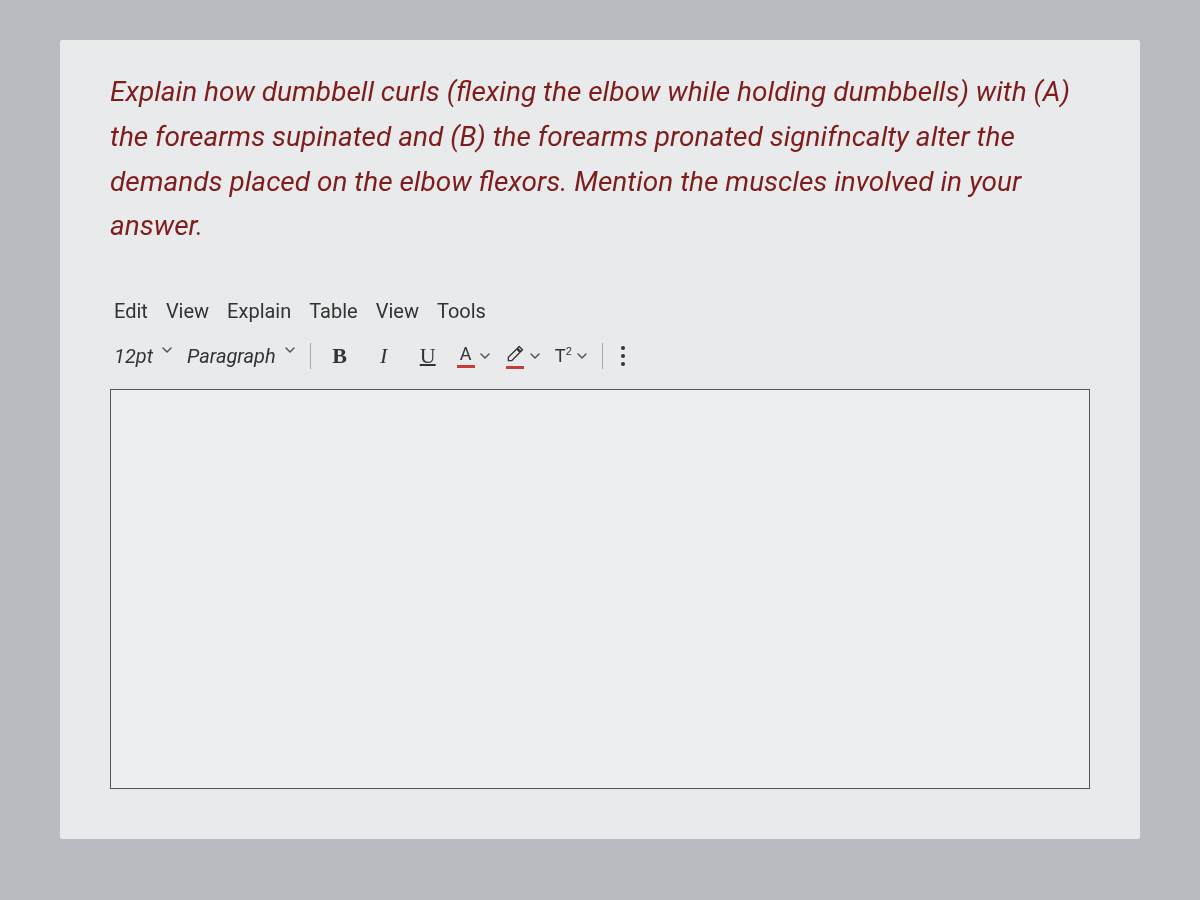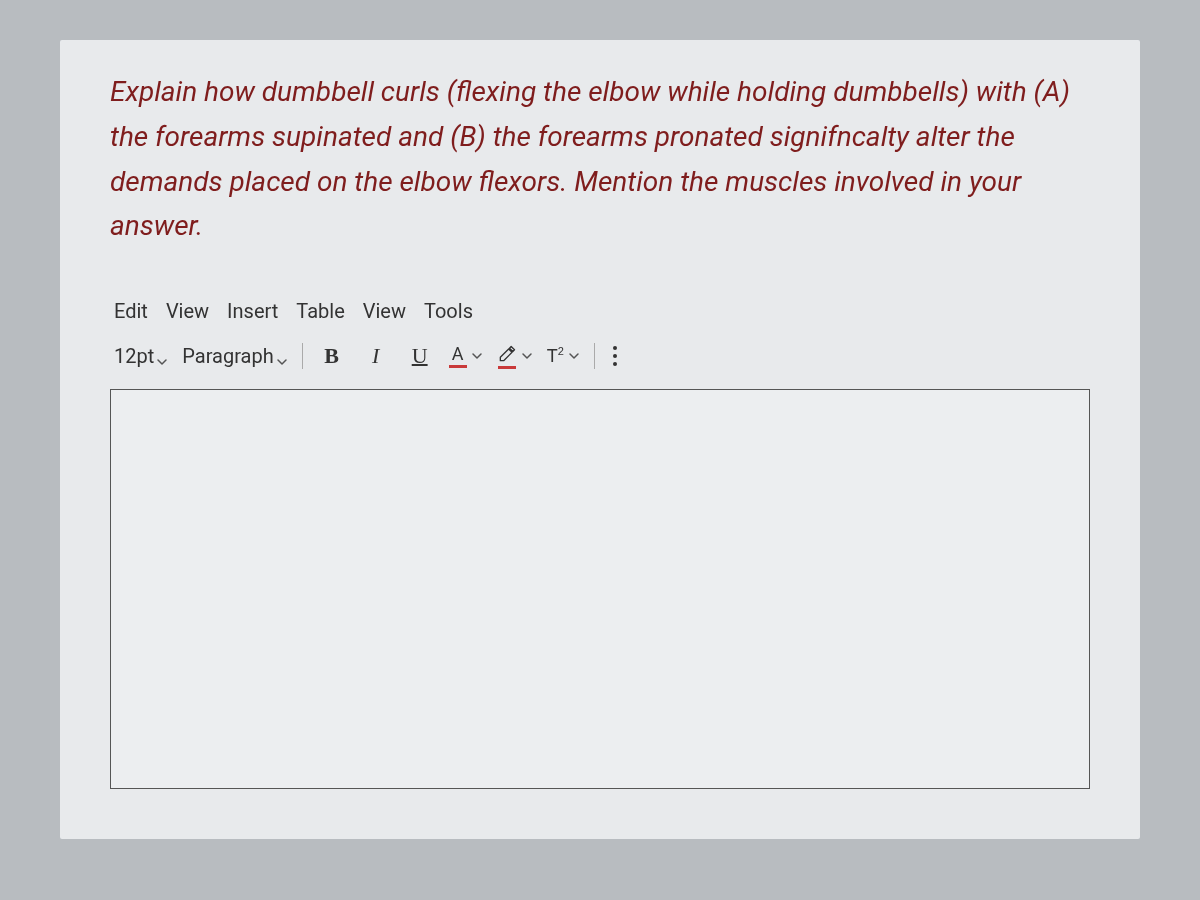--- a/index.html
+++ b/index.html
@@ -41,23 +41,24 @@
       display: flex;
       align-items: center;
       gap: 14px;
       font-size: 20px;
       color: #333;
       margin-bottom: 18px;
       padding-left: 4px;
     }
     .toolbar-dropdown {
       display: inline-flex;
-      align-items: flex-end;
-      gap: 2px;
-      cursor: pointer;
+      align-items: flex-start;
+      gap: 8px;
+      cursor: pointer;
+      font-style: italic;
     }
     .chevron {
       width: 12px;
       height: 12px;
     }
     .chevron svg {
       width: 100%;
       height: 100%;
       display: block;
     }
@@ -147,21 +148,21 @@
 </head>
 <body>
 
 <div class="container">
 
   <div class="question-text">Explain how dumbbell curls (flexing the elbow while holding dumbbells) with (A) the forearms supinated and (B) the forearms pronated signifncalty alter the demands placed on the elbow flexors.  Mention the muscles involved in your answer.</div>
 
   <div class="menubar">
     <div class="menubar-item">Edit</div>
     <div class="menubar-item">View</div>
-    <div class="menubar-item">Insert</div>
+    <div class="menubar-item">Explain</div>
     <div class="menubar-item">Table</div>
     <div class="menubar-item">View</div>
     <div class="menubar-item">Tools</div>
   </div>
 
   <div class="toolbar">
 
     <div class="toolbar-dropdown">
       <span>12pt</span>
       <span class="chevron">

